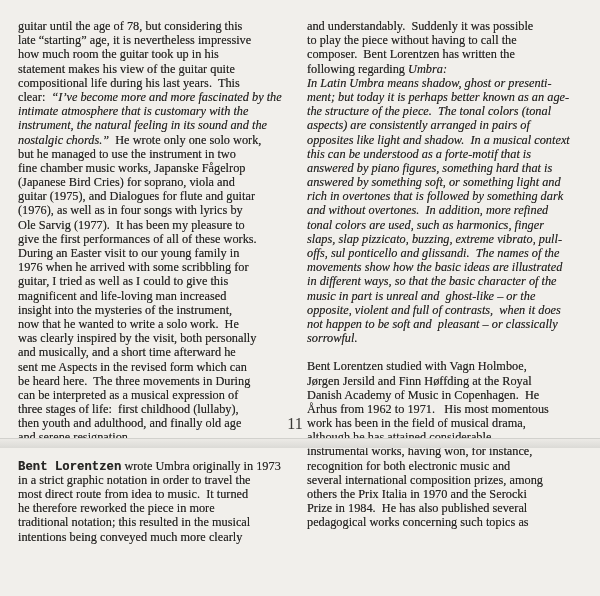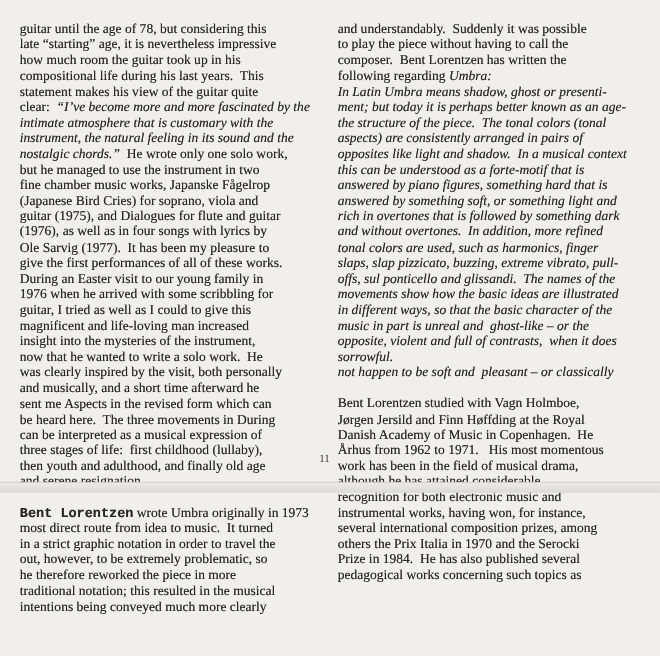--- a/index.html
+++ b/index.html
@@ -28,25 +28,25 @@
     text-shadow: 0 0 0.45px rgba(45,42,40,0.6);
   }
   .column-left  { left: 18px; }
   .column-right { left: 307px; }
   .paragraph + .paragraph { margin-top: 14px; }
   .line { white-space: pre; height: 14.2px; }
   .run-italic { font-style: italic; font-family: Liberation Serif, serif; }
   .run-bold   { font-weight: bold; font-family: Liberation Mono, monospace; }
   .page-number {
     position: absolute;
-    bottom: 25px;
+    bottom: 15px;
     left: 0;
     right: 10px;
     text-align: center;
-    font-size: 10px;
+    font-size: 16px;
     color: #3a3936;
     font-family: "Liberation Serif", "DejaVu Serif", serif;
   }
   .bottom-edge {
     position: absolute;
     left: 0;
     right: 0;
     bottom: 0;
     height: 9px;
     background: linear-gradient(#eceae6, #dbdad6);
@@ -55,22 +55,22 @@
 </style>
 </head>
 <body>
 
 <div class="page">
   <div class="column column-left">
       <div class="paragraph">
         <div class="line"><span class="run-roman">guitar until the age of 78, but considering this</span></div>
         <div class="line"><span class="run-roman">late “starting” age, it is nevertheless impressive</span></div>
         <div class="line"><span class="run-roman">how much room the guitar took up in his</span></div>
+        <div class="line"><span class="run-roman">statement makes his view of the guitar quite</span></div>
         <div class="line"><span class="run-roman">compositional life during his last years.  This</span></div>
-        <div class="line"><span class="run-roman">statement makes his view of the guitar quite</span></div>
         <div class="line"><span class="run-roman">clear:  </span><span class="run-italic">“I’ve become more and more fascinated by the</span></div>
         <div class="line"><span class="run-italic">intimate atmosphere that is customary with the</span></div>
         <div class="line"><span class="run-italic">instrument, the natural feeling in its sound and the</span></div>
         <div class="line"><span class="run-italic">nostalgic chords.”</span><span class="run-roman">  He wrote only one solo work,</span></div>
         <div class="line"><span class="run-roman">but he managed to use the instrument in two</span></div>
         <div class="line"><span class="run-roman">fine chamber music works, Japanske Fågelrop</span></div>
         <div class="line"><span class="run-roman">(Japanese Bird Cries) for soprano, viola and</span></div>
         <div class="line"><span class="run-roman">guitar (1975), and Dialogues for flute and guitar</span></div>
         <div class="line"><span class="run-roman">(1976), as well as in four songs with lyrics by</span></div>
         <div class="line"><span class="run-roman">Ole Sarvig (1977).  It has been my pleasure to</span></div>
@@ -85,23 +85,22 @@
         <div class="line"><span class="run-roman">and musically, and a short time afterward he</span></div>
         <div class="line"><span class="run-roman">sent me Aspects in the revised form which can</span></div>
         <div class="line"><span class="run-roman">be heard here.  The three movements in During</span></div>
         <div class="line"><span class="run-roman">can be interpreted as a musical expression of</span></div>
         <div class="line"><span class="run-roman">three stages of life:  first childhood (lullaby),</span></div>
         <div class="line"><span class="run-roman">then youth and adulthood, and finally old age</span></div>
         <div class="line"><span class="run-roman">and serene resignation.</span></div>
       </div>
       <div class="paragraph">
         <div class="line"><span class="run-bold">Bent Lorentzen</span><span class="run-roman"> wrote Umbra originally in 1973</span></div>
+        <div class="line"><span class="run-roman">in a strict graphic notation in order to travel the</span></div>
         <div class="line"><span class="run-roman">most direct route from idea to music.  It turned</span></div>
-        <div class="line"><span class="run-roman">in a strict graphic notation in order to travel the</span></div>
-        <div class="line"><span class="run-roman">out, however, to be extremely problematic, so</span></div>
         <div class="line"><span class="run-roman">he therefore reworked the piece in more</span></div>
         <div class="line"><span class="run-roman">traditional notation; this resulted in the musical</span></div>
         <div class="line"><span class="run-roman">intentions being conveyed much more clearly</span></div>
       </div>
     </div>
   <div class="column column-right">
       <div class="paragraph">
         <div class="line"><span class="run-roman">and understandably.  Suddenly it was possible</span></div>
         <div class="line"><span class="run-roman">to play the piece without having to call the</span></div>
         <div class="line"><span class="run-roman">composer.  Bent Lorentzen has written the</span></div>
@@ -116,32 +115,32 @@
         <div class="line"><span class="run-italic">answered by something soft, or something light and</span></div>
         <div class="line"><span class="run-italic">rich in overtones that is followed by something dark</span></div>
         <div class="line"><span class="run-italic">and without overtones.  In addition, more refined</span></div>
         <div class="line"><span class="run-italic">tonal colors are used, such as harmonics, finger</span></div>
         <div class="line"><span class="run-italic">slaps, slap pizzicato, buzzing, extreme vibrato, pull-</span></div>
         <div class="line"><span class="run-italic">offs, sul ponticello and glissandi.  The names of the</span></div>
         <div class="line"><span class="run-italic">movements show how the basic ideas are illustrated</span></div>
         <div class="line"><span class="run-italic">in different ways, so that the basic character of the</span></div>
         <div class="line"><span class="run-italic">music in part is unreal and  ghost-like – or the</span></div>
         <div class="line"><span class="run-italic">opposite, violent and full of contrasts,  when it does</span></div>
+        <div class="line"><span class="run-italic">not happen to be soft and  pleasant – or classically</span></div>
         <div class="line"><span class="run-italic">sorrowful.</span></div>
-        <div class="line"><span class="run-italic">not happen to be soft and  pleasant – or classically</span></div>
       </div>
       <div class="paragraph">
         <div class="line"><span class="run-roman">Bent Lorentzen studied with Vagn Holmboe,</span></div>
         <div class="line"><span class="run-roman">Jørgen Jersild and Finn Høffding at the Royal</span></div>
         <div class="line"><span class="run-roman">Danish Academy of Music in Copenhagen.  He</span></div>
         <div class="line"><span class="run-roman">Århus from 1962 to 1971.   His most momentous</span></div>
         <div class="line"><span class="run-roman">work has been in the field of musical drama,</span></div>
         <div class="line"><span class="run-roman">although he has attained considerable</span></div>
+        <div class="line"><span class="run-roman">instrumental works, having won, for instance,</span></div>
         <div class="line"><span class="run-roman">recognition for both electronic music and</span></div>
-        <div class="line"><span class="run-roman">instrumental works, having won, for instance,</span></div>
         <div class="line"><span class="run-roman">several international composition prizes, among</span></div>
         <div class="line"><span class="run-roman">others the Prix Italia in 1970 and the Serocki</span></div>
         <div class="line"><span class="run-roman">Prize in 1984.  He has also published several</span></div>
         <div class="line"><span class="run-roman">pedagogical works concerning such topics as</span></div>
       </div>
     </div>
   <div class="page-number">11</div>
   <div class="bottom-edge"></div>
 </div>
 

